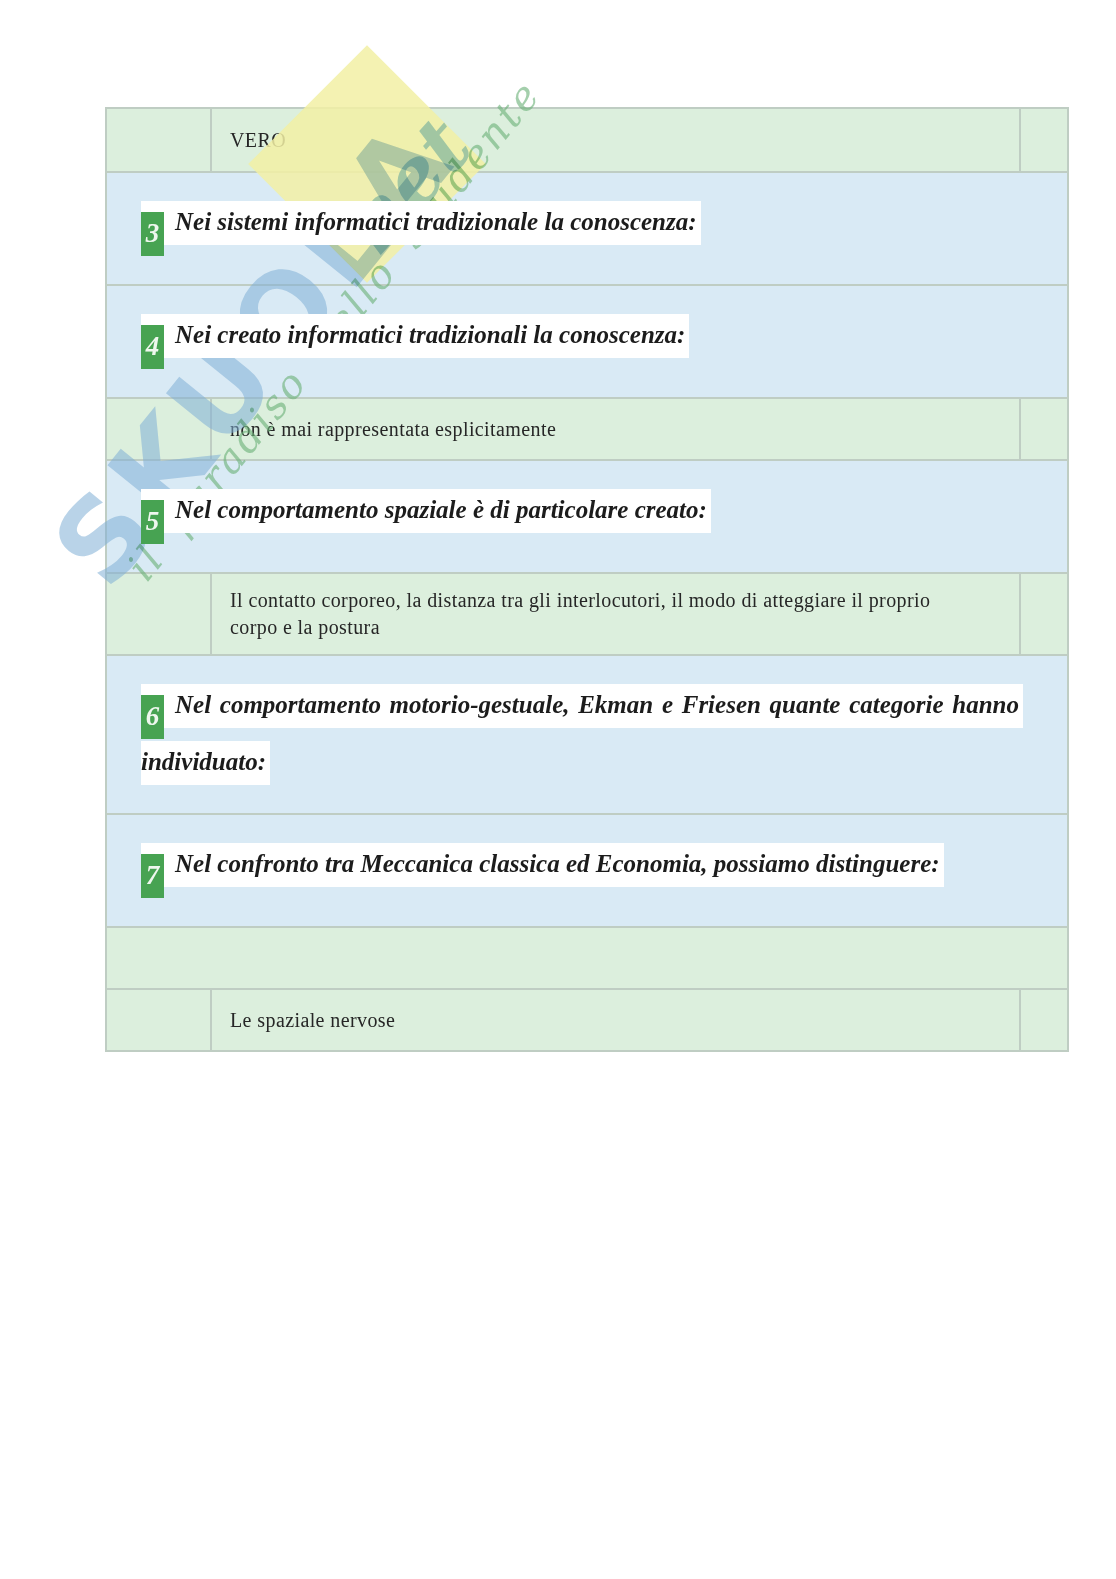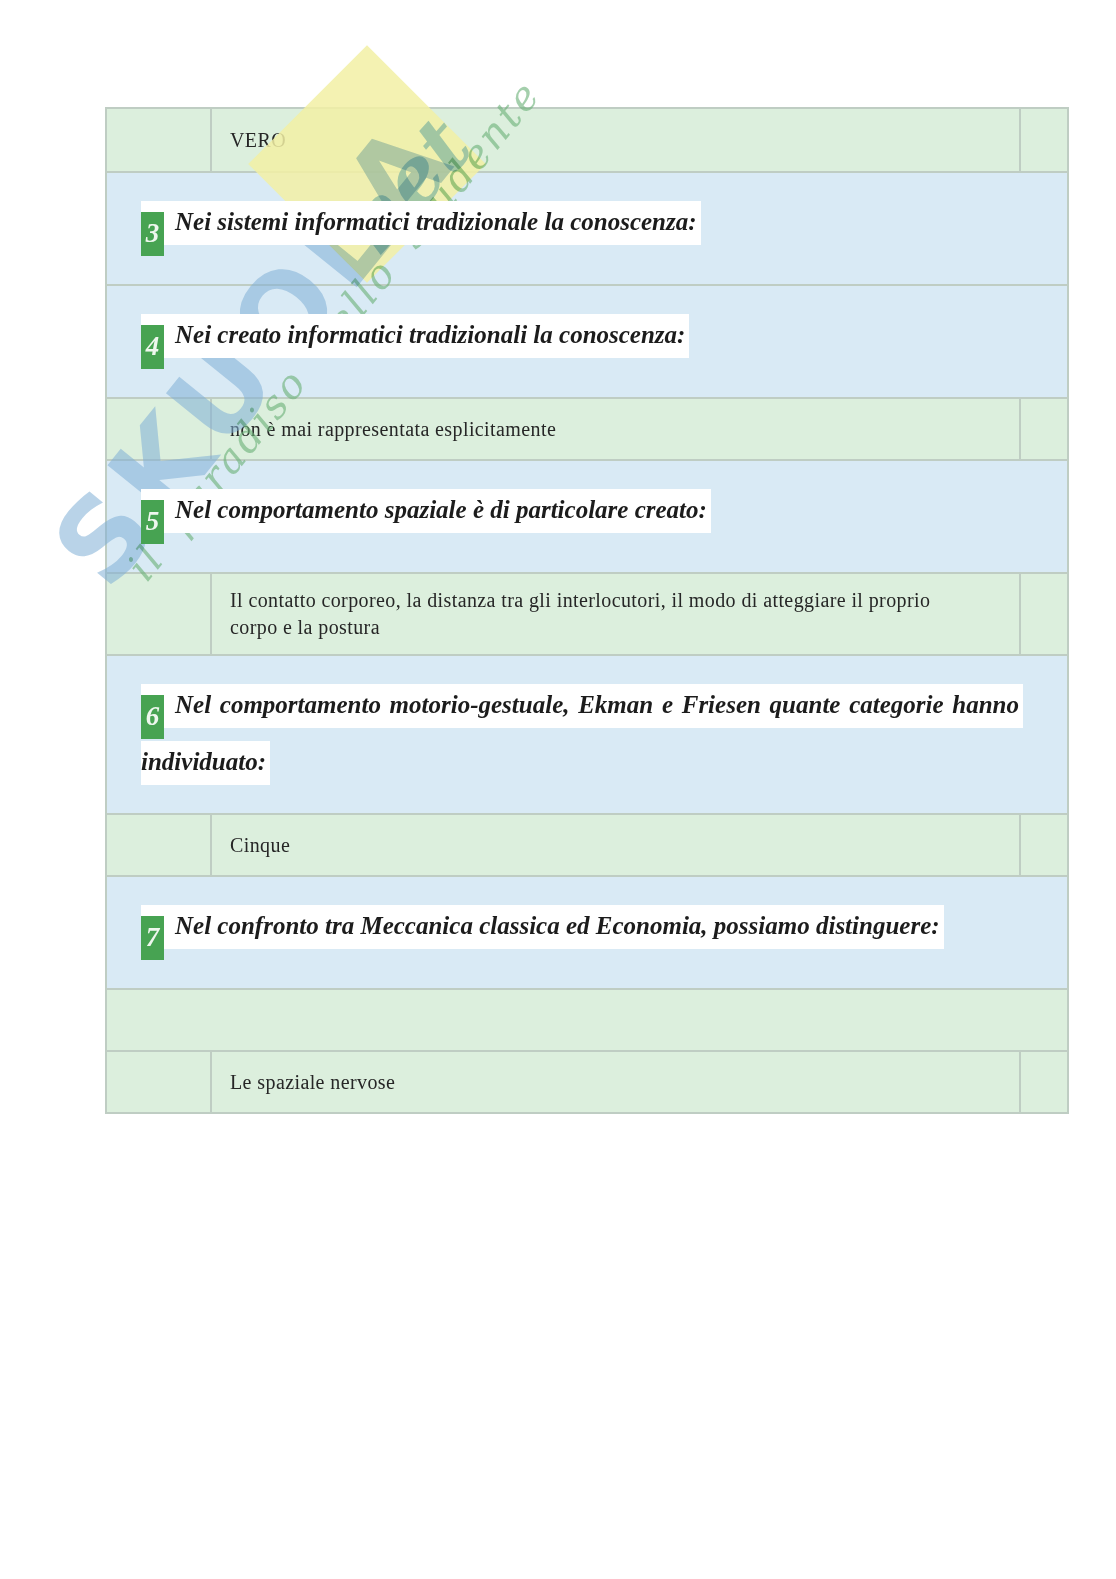--- a/index.html
+++ b/index.html
@@ -171,27 +171,20 @@
     <div class="a-mid">
       <span>Il contatto corporeo, la distanza tra gli interlocutori, il modo di atteggiare il proprio corpo e la postura</span>
     </div>
     <div class="a-right"></div>
   </div>
       <div class="row q">
     <p class="qline">
       <span class="strip"><span class="badge">6</span><span>Nel comportamento motorio-gestuale, Ekman e Friesen quante categorie hanno individuato:</span></span>
     </p>
   </div>
-      <div class="row a">
-    <div class="a-left"></div>
-    <div class="a-mid">
-      <span>Cinque</span>
-    </div>
-    <div class="a-right"></div>
-  </div>
       <div class="row q">
     <p class="qline">
       <span class="strip"><span class="badge">7</span><span>Nel confronto tra Meccanica classica ed Economia, possiamo distinguere:</span></span>
     </p>
   </div>
       <div class="row a">
     <div class="a-left"></div>
     <div class="a-right"></div>
   </div>
       <div class="row a">

